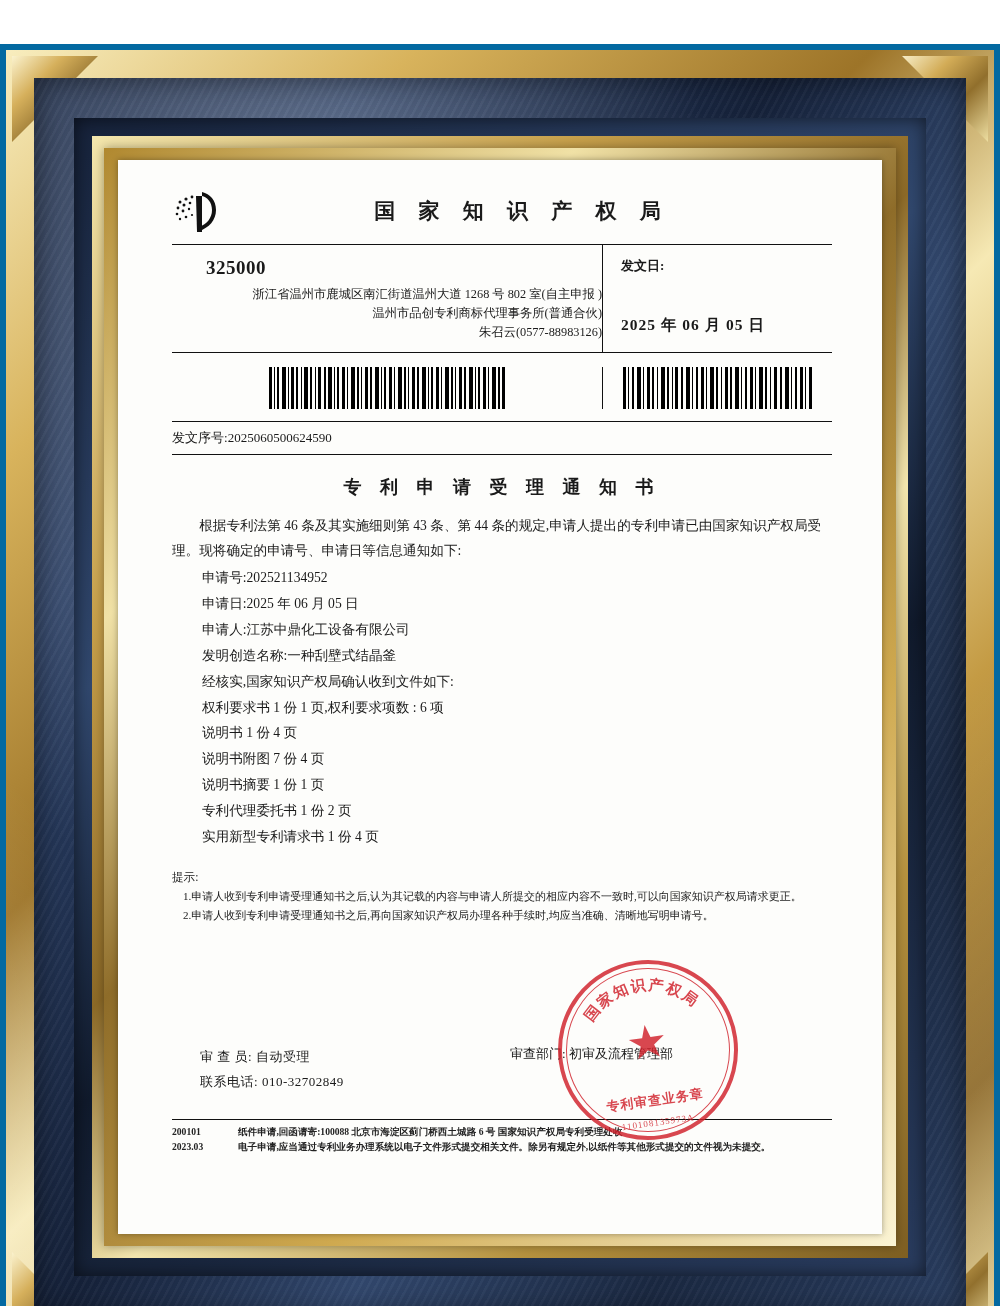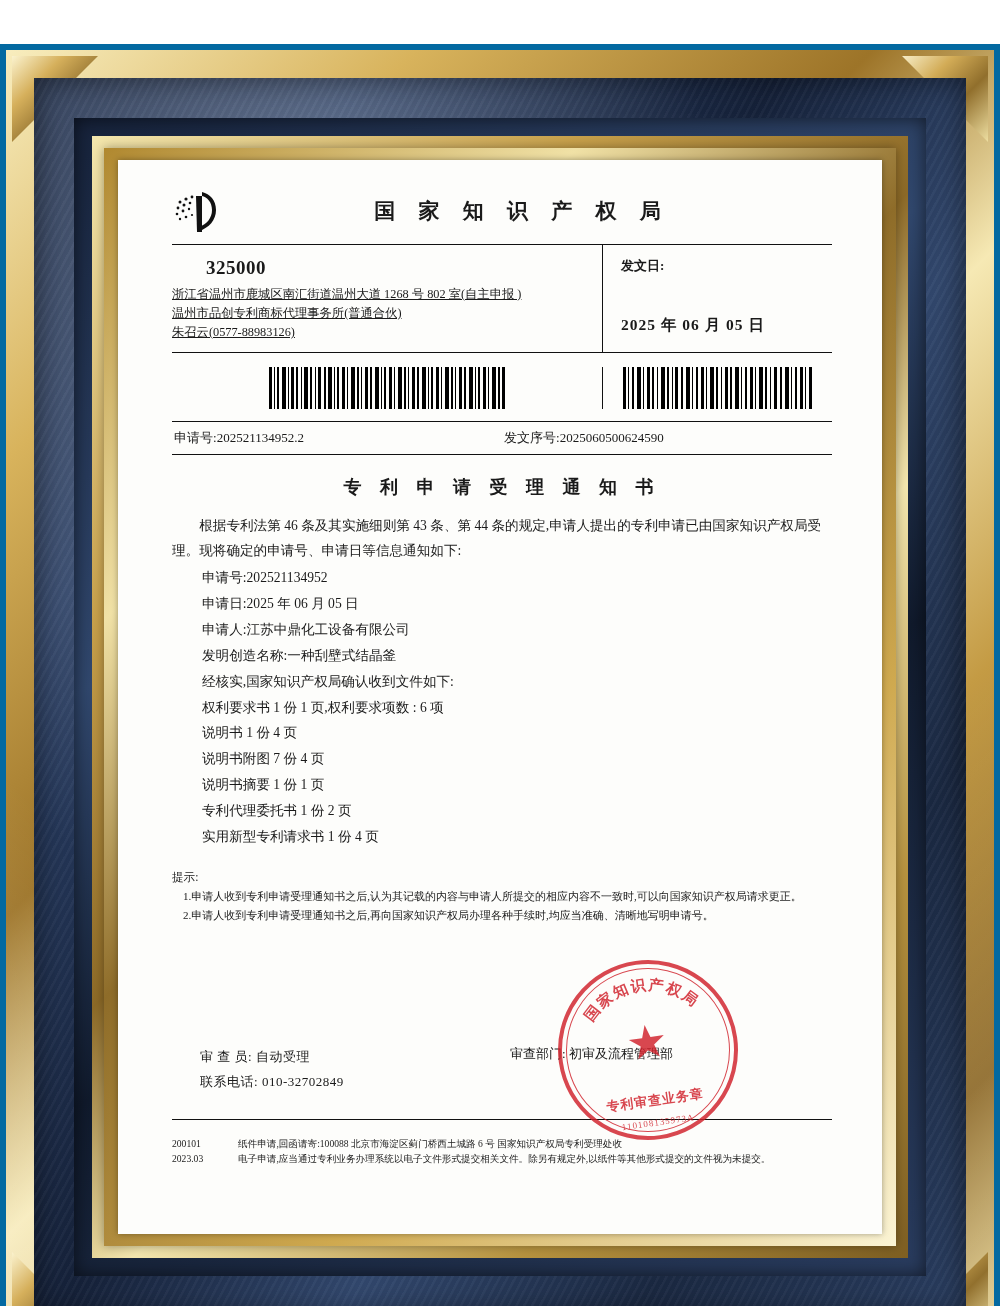--- a/index.html
+++ b/index.html
@@ -137,23 +137,22 @@
   }
   .zip {
     font-size: 19px;
     font-weight: 600;
     padding-left: 34px;
     margin-bottom: 6px;
     letter-spacing: 0.5px;
   }
   .addr-line {
     font-size: 12.3px;
-    text-align: left;
+    text-align: right;
     line-height: 1.55;
-    text-decoration: underline;
   }
   .addr-right {
     flex: 1;
     border-left: 1.2px solid #111;
     padding: 12px 0 0 18px;
     box-sizing: border-box;
     position: relative;
     font-weight: bold;
   }
   .issue-label {
@@ -299,25 +298,26 @@
     text-align: center;
     color: #d0202a;
     font-size: 9px;
     letter-spacing: 1px;
   }
 
   
   .footer {
     margin-top: 16px;
     border-top: 1.1px solid #111;
-    padding-top: 16px;
+    padding-top: 4px;
     display: flex;
     font-size: 9.6px;
     color: #222;
     line-height: 1.6;
+    font-weight: bold;
   }
   .footer-left { width: 66px; }
   .footer-right { flex: 1; }
 </style>
 </head>
 <body>
 
 <div class="frame-outer">
   <div class="frame-gold-1"></div>
   <div class="corner tl"></div>
@@ -468,23 +468,20 @@
                 <rect x="172" y="0" width="2" height="42"></rect>
               <rect x="177" y="0" width="3" height="42"></rect>
                 <rect x="182" y="0" width="1" height="42"></rect>
               <rect x="186" y="0" width="3" height="42"></rect>
             </g>
           </svg>
         </div>
       </div>
 
       <div class="num-row">
-        <div class="num-left">
-          <span>申请号:</span><span>202521134952.2</span>
-        </div>
         <div class="num-right">
           <span>发文序号:</span><span>2025060500624590</span>
         </div>
       </div>
 
       <div class="doc-title">专 利 申 请 受 理 通 知 书</div>
 
       <p class="para">根据专利法第 46 条及其实施细则第 43 条、第 44 条的规定,申请人提出的专利申请已由国家知识产权局受理。现将确定的申请号、申请日等信息通知如下:</p>
 
       <ul class="field-list">

